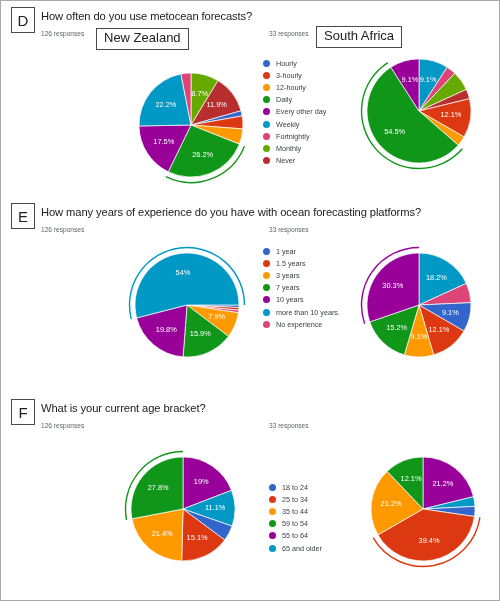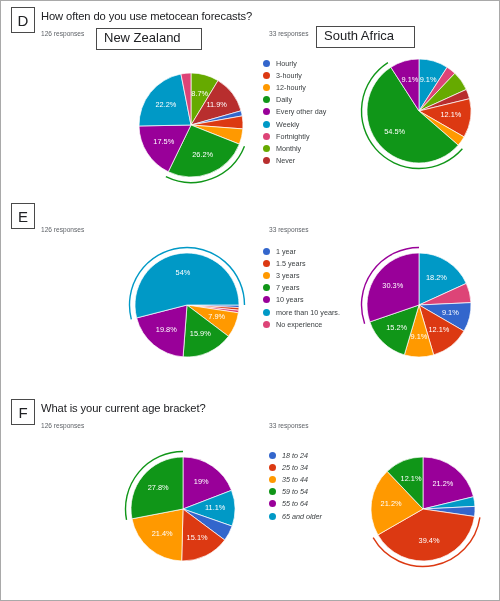--- a/index.html
+++ b/index.html
@@ -38,21 +38,21 @@
     position:absolute; font-size:6.6px; color:#5f6368;
     white-space:nowrap;
   }
   .resp.nz { left:40px; top:29px; }
   .resp.sa { left:268px; top:29px; }
   .country-box {
     position:absolute;
     border:1.3px solid #4a4a4a;
     background:#fff;
     font-size:13px; color:#202124;
-    padding:2px 20px 3px 7px;
+    padding:2px 7px 3px 7px;
     white-space:nowrap;
     line-height:1.15;
   }
   #box-nz { left:95px; top:27px; }
   #box-sa { left:315px; top:25px;text-align:right; }
 
   .legend {
     position:absolute;
     display:flex; flex-direction:column;
   }
@@ -153,20 +153,21 @@
           <path d="M 103.36945439232596 97.75368095579499 A 57.5 57.5 0 1 1 28.885528002704635 11.645686517855282" fill="none" stroke="#109618" stroke-width="1.4"></path>
           <text x="35.616553340692555" y="81.09182611849218" class="slice-label">54.5%</text>
           <path d="M 60 60 L 31.861694889402454 16.27088172049521 A 52 52 0 0 1 59.99999999999999 8 Z" fill="#990099" stroke="#ffffff" stroke-width="0.7"></path>
           <text x="50.90810799297982" y="29.068541907425658" class="slice-label">9.1%</text>
         </svg>
       </div>
   </div>
 
   <div class="panel" id="panel-E">
     <div class="panel-letter">E</div>
+    <div class="q-title">How many years of experience do you have with ocean forecasting platforms?</div>
     <div class="resp nz">126 responses</div>
     <div class="resp sa">33 responses</div>
     <div class="legend" style="left:262px; top:48px;">
         <div class="legend-item">
           <span class="legend-dot" style="background: rgb(51, 102, 204);"></span>
           <span class="legend-label">1 year</span>
         </div>
         <div class="legend-item">
           <span class="legend-dot" style="background: rgb(220, 57, 18);"></span>
           <span class="legend-label">1.5 years</span>
@@ -226,21 +227,21 @@
           <text x="33.7576497869813" y="41.271501520482815" class="slice-label">30.3%</text>
         </svg>
       </div>
   </div>
 
   <div class="panel" id="panel-F">
     <div class="panel-letter">F</div>
     <div class="q-title">What is your current age bracket?</div>
     <div class="resp nz">126 responses</div>
     <div class="resp sa">33 responses</div>
-    <div class="legend" style="left:268px; top:56px;font-style:italic;">
+    <div class="legend" style="left:268px; top:88px;">
         <div class="legend-item">
           <span class="legend-dot" style="background: rgb(51, 102, 204);"></span>
           <span class="legend-label">18 to 24</span>
         </div>
         <div class="legend-item">
           <span class="legend-dot" style="background: rgb(220, 57, 18);"></span>
           <span class="legend-label">25 to 34</span>
         </div>
         <div class="legend-item">
           <span class="legend-dot" style="background: rgb(255, 153, 0);"></span>

